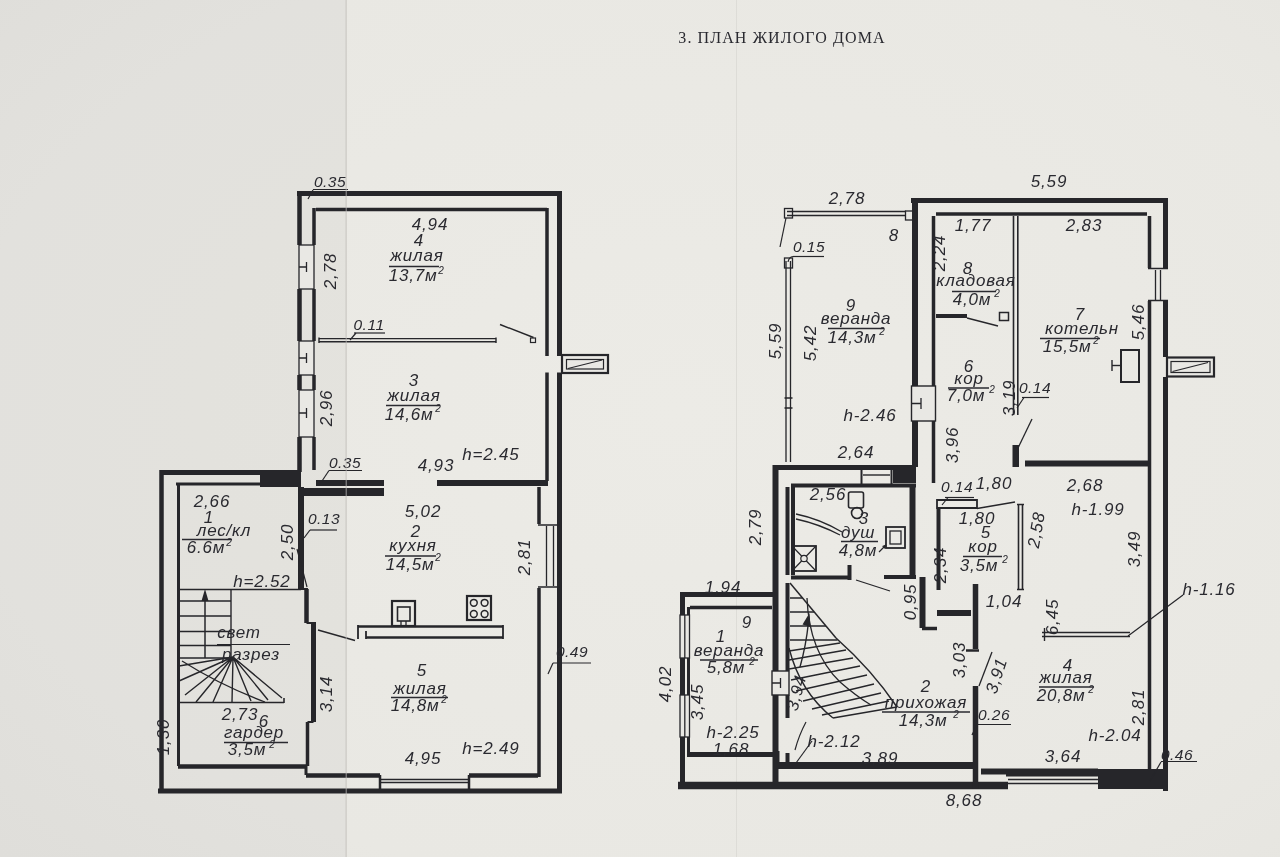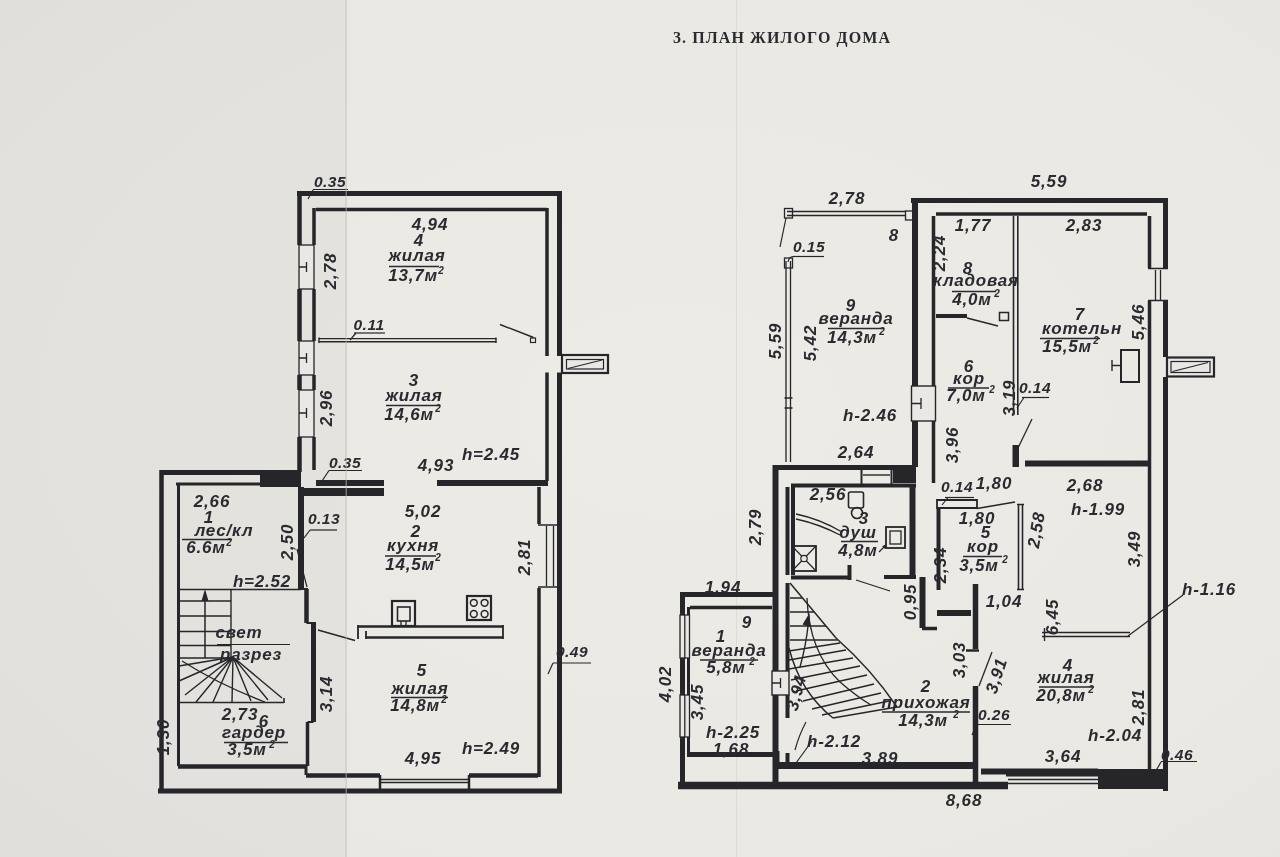--- a/index.html
+++ b/index.html
@@ -1,16 +1,16 @@
 <!DOCTYPE html>
 <html><head>
 <meta charset="utf-8">
 <style>
   html,body{margin:0;padding:0;}
-  .page{position:relative;width:1280px;height:857px;background:#1d4ed8;overflow:hidden;font-family:"Liberation Sans",sans-serif;font-weight:bold;}
+  .page{position:relative;width:1280px;height:857px;background:#1d4ed8;overflow:hidden;font-family:"Liberation Sans",sans-serif;}
   svg{position:absolute;left:0;top:0;}
   svg text{font-family:"Liberation Sans",sans-serif;font-style:italic;fill:#2a2a30;}
   .d{font-size:17px;letter-spacing:0.8px;}
   .m{font-size:15.5px;letter-spacing:0.5px;}
   .sup{font-size:10px;}
 </style>
 </head>
 <body>
 <div class="page">
   <svg width="1280" height="857" viewBox="0 0 1280 857">

